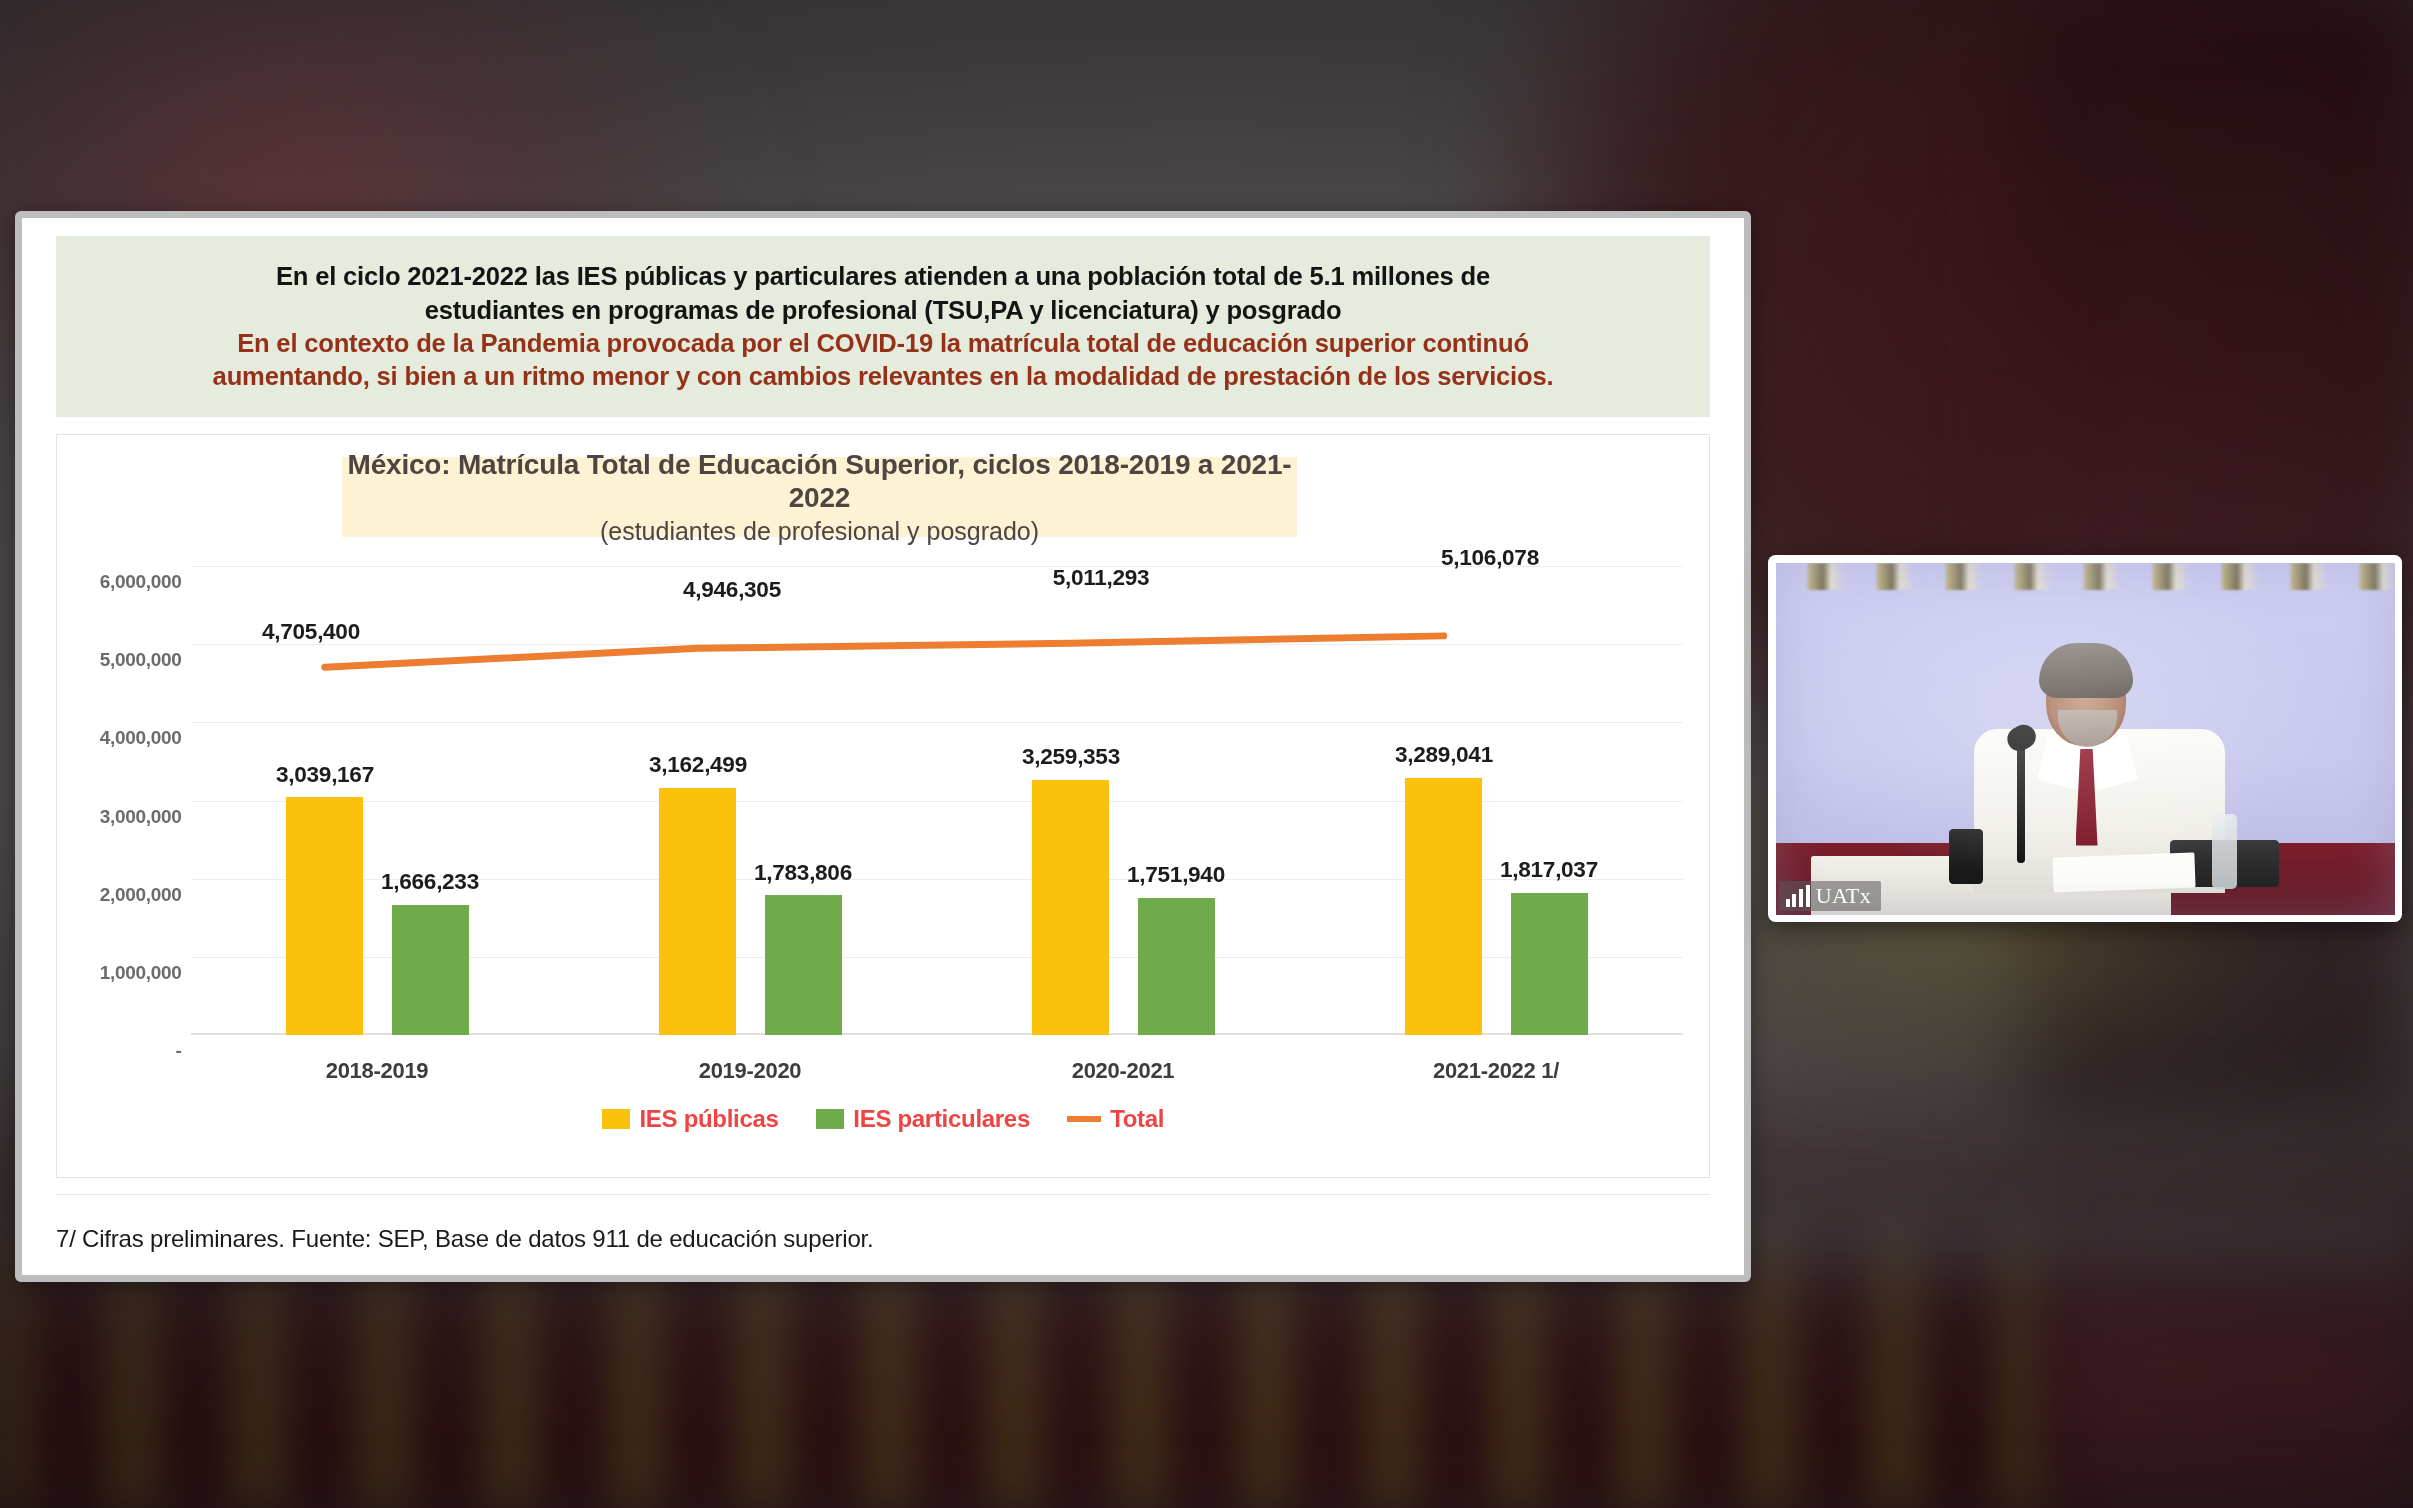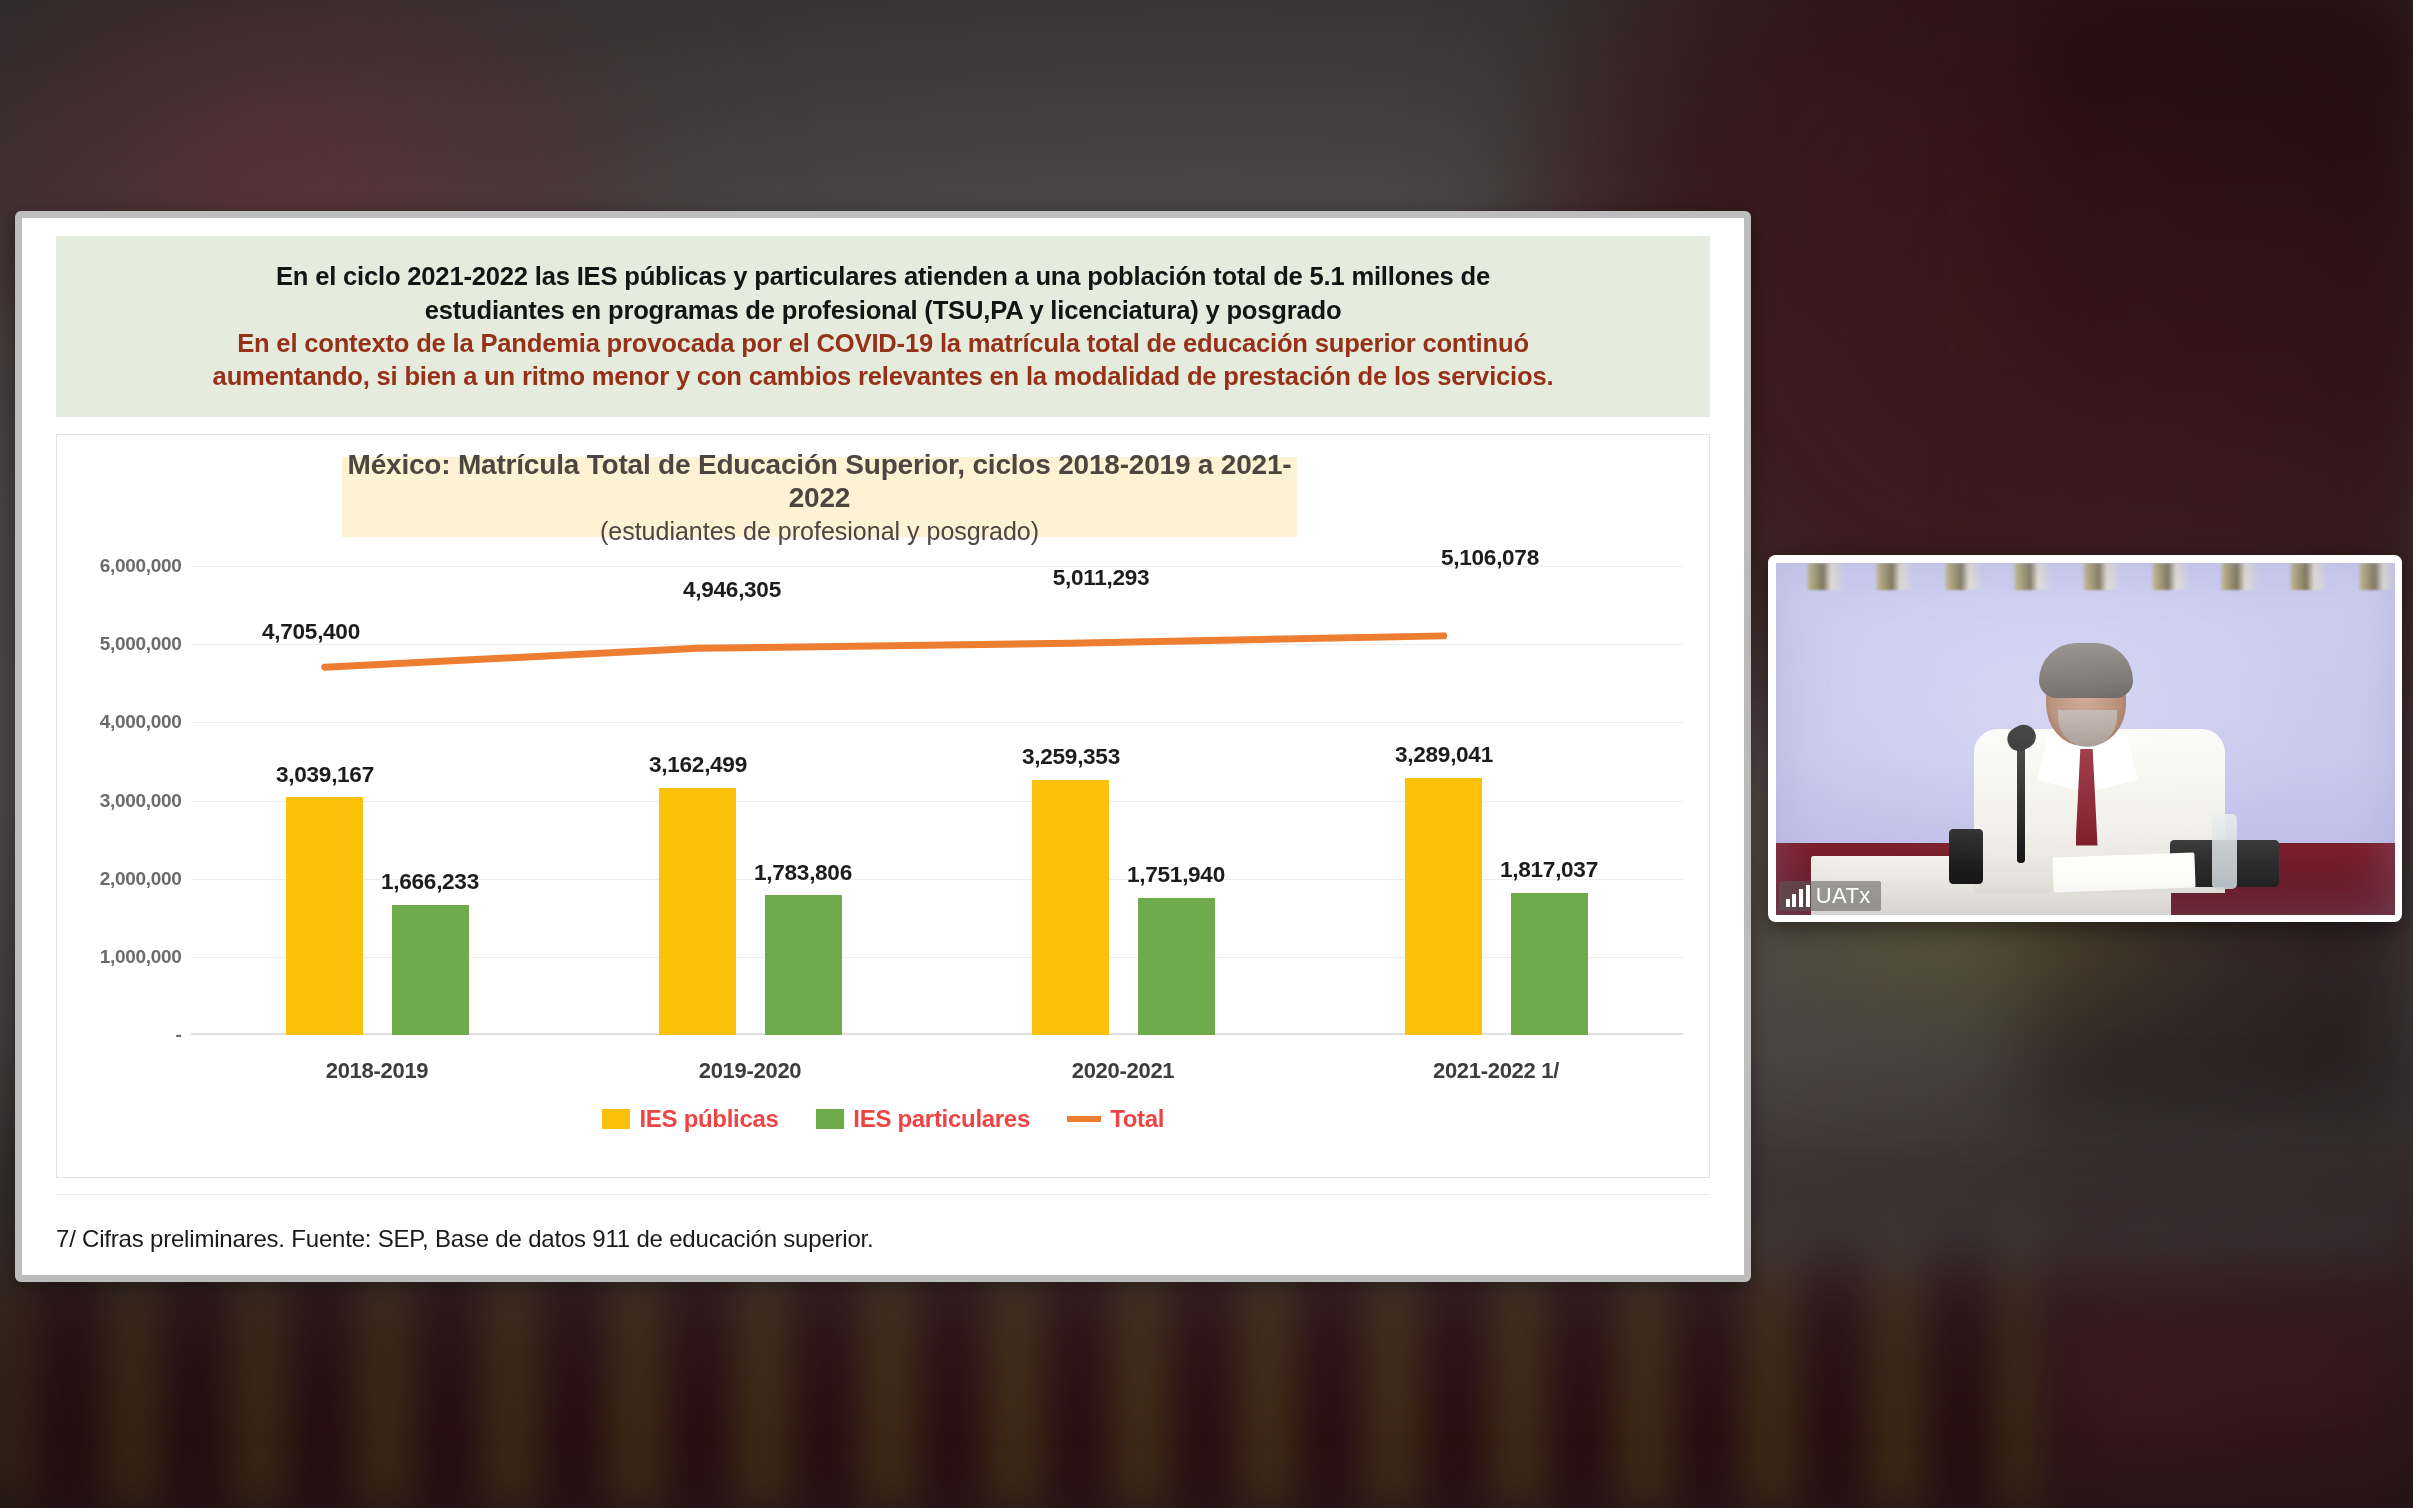--- a/index.html
+++ b/index.html
@@ -110,20 +110,21 @@
   
   .plot {
     position:absolute;
     left:134px; top:131px; width:1492px; height:469px;
   }
   .y-axis-labels { position:absolute; left:-132px; top:0; width:126px; height:100%; }
   .y-lab {
     position:absolute; right:3.4px; transform:translateY(-50%);
     font-size:19px; font-weight:bold; color:#6b6b6b; letter-spacing:-0.3px;
     white-space:nowrap;
+    margin-top:16px;
   }
   .gridline {
     position:absolute; left:0; width:100%; height:1.3px; background:#ededed;
   }
   .axis-base {
     position:absolute; left:0; width:100%; height:1.8px; background:#e0e0e0; bottom:0;
   }
 
   .bars-layer { position:absolute; inset:0; }
   .group { position:absolute; bottom:0; height:100%; }
@@ -177,20 +178,21 @@
 
   
   #video {
     position:absolute; left:1768px; top:555px; width:634px; height:367px;
     background:#ffffff; border-radius:7.5px; padding:7.5px;
     box-shadow:0 6.7px 25px rgba(0,0,0,.45);
   }
   .vid-inner {
     position:relative; width:100%; height:100%; overflow:hidden;
     background:linear-gradient(180deg,#cdcdf2 0%, #c9c9ee 55%, #c3c3ea 72%, #b8b6de 100%);
+    font-family:Liberation Serif, serif;
   }
   .vid-topfrieze {
     position:absolute; left:0; top:0; width:100%; height:27px;
     background:repeating-linear-gradient(90deg,
       rgba(210,205,175,0) 0px, rgba(210,205,175,0) 30px,
       rgba(186,176,120,.95) 34px, rgba(120,112,82,.95) 47px,
       rgba(230,226,206,.9) 55px, rgba(210,205,175,0) 69px);
     filter:blur(1px);
   }
   .vid-table {

